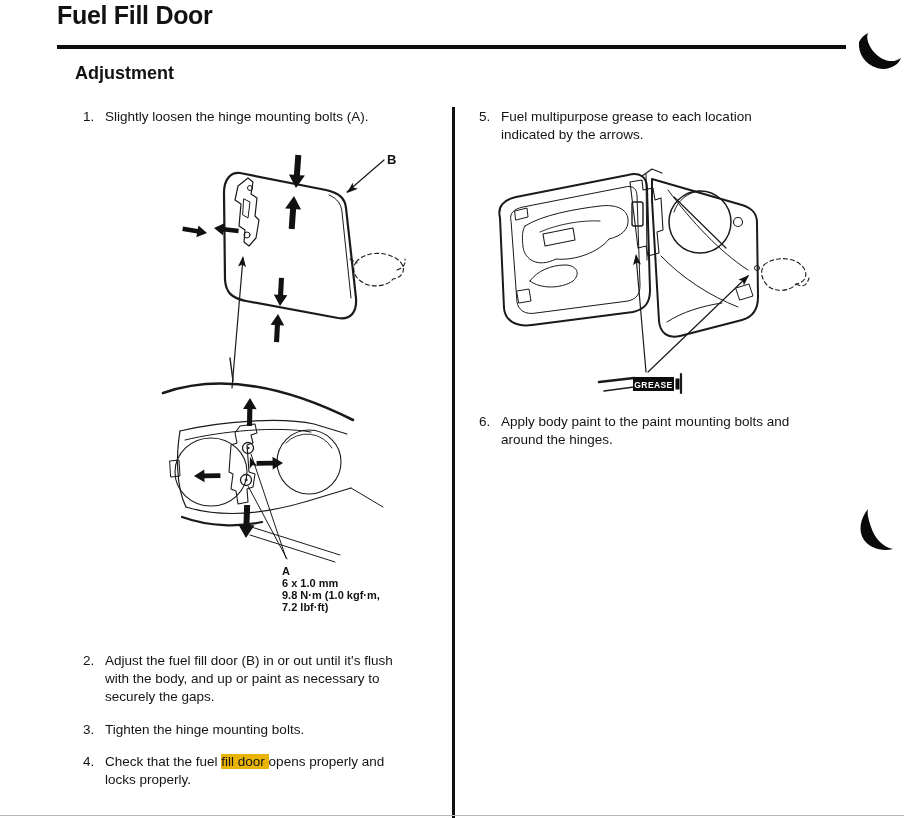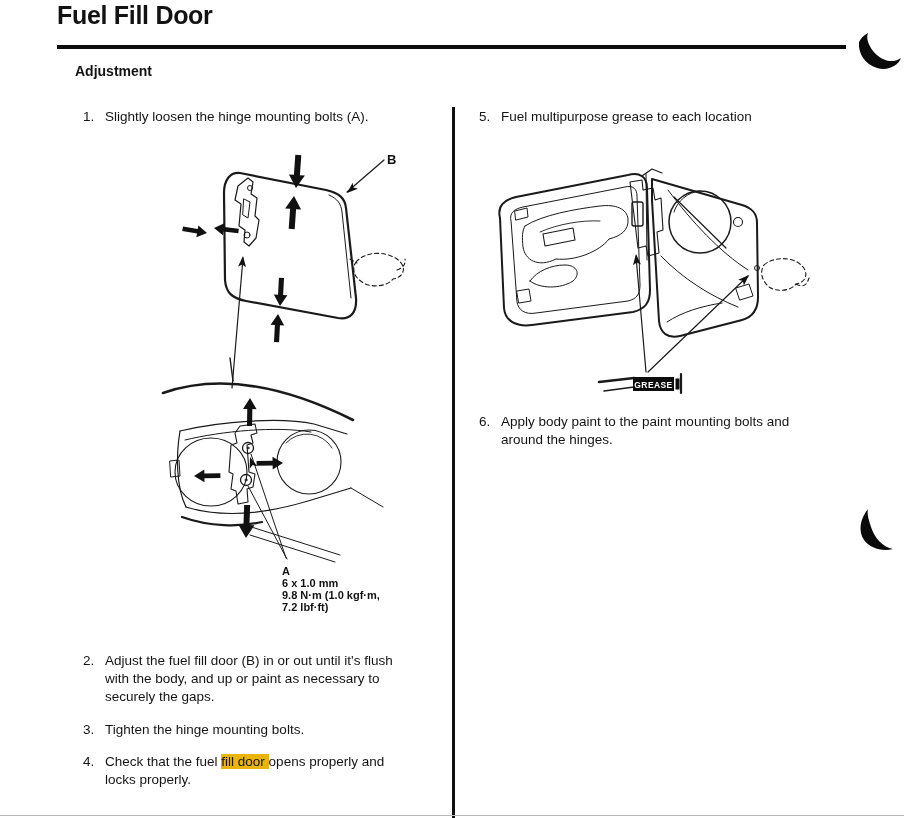--- a/index.html
+++ b/index.html
@@ -1,20 +1,20 @@
 <!DOCTYPE html>
 <html><head>
 <meta charset="utf-8">
 <style>
   html,body{margin:0;padding:0;background:#fff;}
   .page{position:relative;width:904px;height:818px;background:#fff;overflow:hidden;
         font-family:"Liberation Sans","DejaVu Sans",sans-serif;color:#121212;}
   .title{position:absolute;left:57px;top:1px;font-size:25px;font-weight:700;letter-spacing:-.3px;}
   .title-rule{position:absolute;left:57px;top:45px;width:789px;height:4px;background:#0c0c0c;}
-  .section{position:absolute;left:75px;top:63px;font-size:14px;font-weight:700;}
+  .section{position:absolute;left:75px;top:63px;font-size:18px;font-weight:700;}
   .divider{position:absolute;left:452px;top:107px;width:3px;height:711px;background:#101010;}
   .bottom-rule{position:absolute;left:0;top:815px;width:904px;height:1px;background:#b9b9b9;}
   .step{position:absolute;display:flex;font-size:13.5px;line-height:18px;color:#141414;}
   .step .num{width:22px;flex:none;}
   .hl{background:#eab308;}
   svg{position:absolute;overflow:visible;}
   svg text{font-family:"Liberation Sans","DejaVu Sans",sans-serif;}
   .dlabel{font-size:13px;font-weight:700;fill:#111;}
   .dspec{font-size:11px;font-weight:700;fill:#111;}
   .gtxt{font-size:8.5px;font-weight:700;fill:#fff;letter-spacing:.4px;}
@@ -34,20 +34,21 @@
     <span class="num">1.</span>
     <span>
       <span>Slightly loosen the hinge mounting bolts (A).</span>
     </span>
   </div>
 
   <div class="step" style="left:479px;top:108px;">
     <span class="num">5.</span>
     <span>
       <div>Fuel multipurpose grease to each location</div>
+      <div>indicated by the arrows.</div>
     </span>
   </div>
 
   <div class="step" style="left:479px;top:413px;">
     <span class="num">6.</span>
     <span>
       <div>Apply body paint to the paint mounting bolts and</div>
       <div>around the hinges.</div>
     </span>
   </div>

